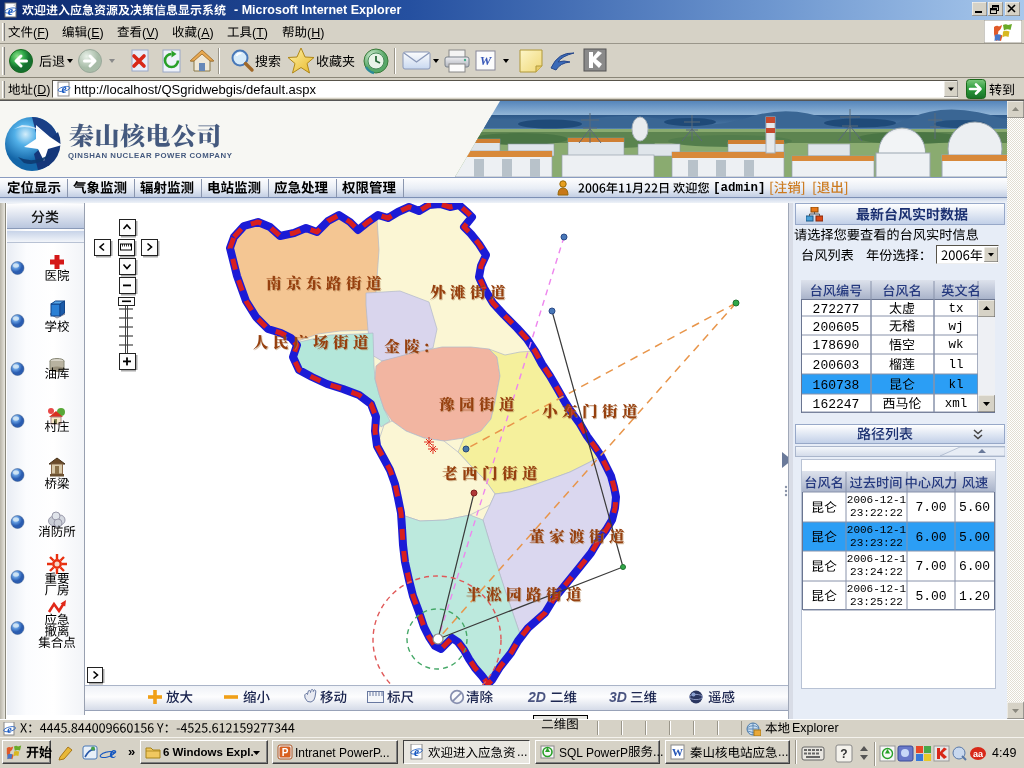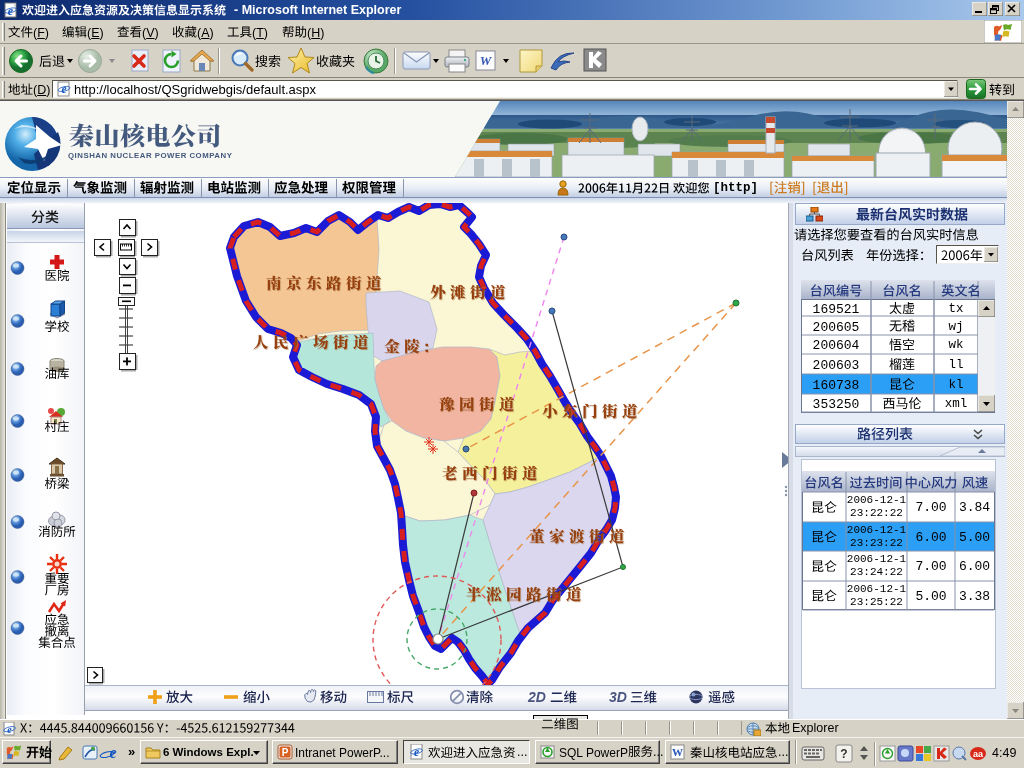--- a/index.html
+++ b/index.html
@@ -302,21 +302,21 @@
 <div style="position:absolute;left:67px;top:179px;width:1px;height:18px;background:#8a96ae"></div>
 <div style="position:absolute;left:134px;top:179px;width:1px;height:18px;background:#8a96ae"></div>
 <div style="position:absolute;left:201px;top:179px;width:1px;height:18px;background:#8a96ae"></div>
 <div style="position:absolute;left:268px;top:179px;width:1px;height:18px;background:#8a96ae"></div>
 <div style="position:absolute;left:336px;top:179px;width:1px;height:18px;background:#8a96ae"></div>
 <div style="position:absolute;left:403px;top:179px;width:1px;height:18px;background:#8a96ae"></div>
 <svg style="position:absolute;left:556px;top:180px" width="14" height="16">
     <circle cx="7" cy="4" r="3.2" fill="#e8a020" stroke="#986808"></circle>
     <path d="M2 15 Q2 8 7 8 Q12 8 12 15 Z" fill="#c87818" stroke="#986808"></path>
   </svg>
-<div style="position:absolute;left:713px;top:181px;width:100px;height:16px;font:bold 12.5px &quot;Liberation Mono&quot;,monospace;color:#000">[http]</div>
+<div style="position:absolute;left:713px;top:181px;width:100px;height:16px;font:bold 12.5px &quot;Liberation Mono&quot;,monospace;color:#000">[admin]</div>
 <div style="position:absolute;left:0;top:198px;width:1024px;height:521px;background:#fff"></div>
 <div style="position:absolute;left:0;top:198px;width:1007px;height:5px;background:linear-gradient(180deg,#cdd8ea,#eef2f8)"></div>
 <div style="position:absolute;left:0;top:203px;width:6px;height:516px;background:linear-gradient(90deg,#b8b4a8,#e8e6de);border-right:1px solid #8a887c"></div>
 <div style="position:absolute;left:7px;top:203px;width:78px;height:512px;background:linear-gradient(90deg,#e9edf4 0%,#fbfcfe 25%,#ffffff 60%,#f2f4f8 100%);border-right:1px solid #98a0b0"></div>
 <div style="position:absolute;left:7px;top:204px;width:77px;height:25px;background:linear-gradient(180deg,#fdfdfe,#b9c6de);border-bottom:1px solid #8a9ab8"></div>
 <div style="position:absolute;left:7px;top:231px;width:77px;height:12px;background:linear-gradient(180deg,#c7d3e8,#f2f5fa);border-bottom:1px solid #b8c2d4"></div>
 <svg style="position:absolute;left:0;top:0" width="90" height="768">
     <defs>
       <radialGradient id="sph" cx="35%" cy="30%">
         <stop offset="0%" stop-color="#d8ecfc"></stop>
@@ -550,31 +550,31 @@
     <path d="M802 316 H978" stroke="#8892aa" stroke-width="1"></path>
     <path d="M802 335 H978" stroke="#8892aa" stroke-width="1"></path>
     <path d="M802 354 H978" stroke="#8892aa" stroke-width="1"></path>
     <path d="M802 374 H978" stroke="#8892aa" stroke-width="1"></path>
     <path d="M802 394 H978" stroke="#8892aa" stroke-width="1"></path>
     <path d="M802 412 H978" stroke="#8892aa" stroke-width="1"></path>
     <path d="M871 281 V412 M871 300 V412" stroke="#8892aa" stroke-width="1"></path>
     <path d="M934 281 V412 M934 300 V412" stroke="#8892aa" stroke-width="1"></path>
     <path d="M978 281 V412 M978 300 V412" stroke="#8892aa" stroke-width="1"></path>
   </svg>
-<div style="position:absolute;left:806px;top:302px;width:60px;height:14px;font:13px &quot;Liberation Mono&quot;,monospace;color:#000;text-align:center;width:60px">169521</div>
+<div style="position:absolute;left:806px;top:302px;width:60px;height:14px;font:13px &quot;Liberation Mono&quot;,monospace;color:#000;text-align:center;width:60px">272277</div>
 <div style="position:absolute;left:936px;top:302px;width:40px;height:14px;font:12.5px &quot;Liberation Mono&quot;,monospace;color:#000;text-align:center">tx</div>
 <div style="position:absolute;left:806px;top:320px;width:60px;height:14px;font:13px &quot;Liberation Mono&quot;,monospace;color:#000;text-align:center;width:60px">200605</div>
 <div style="position:absolute;left:936px;top:320px;width:40px;height:14px;font:12.5px &quot;Liberation Mono&quot;,monospace;color:#000;text-align:center">wj</div>
-<div style="position:absolute;left:806px;top:338px;width:60px;height:14px;font:13px &quot;Liberation Mono&quot;,monospace;color:#000;text-align:center;width:60px">200604</div>
+<div style="position:absolute;left:806px;top:338px;width:60px;height:14px;font:13px &quot;Liberation Mono&quot;,monospace;color:#000;text-align:center;width:60px">178690</div>
 <div style="position:absolute;left:936px;top:338px;width:40px;height:14px;font:12.5px &quot;Liberation Mono&quot;,monospace;color:#000;text-align:center">wk</div>
 <div style="position:absolute;left:806px;top:358px;width:60px;height:14px;font:13px &quot;Liberation Mono&quot;,monospace;color:#000;text-align:center;width:60px">200603</div>
 <div style="position:absolute;left:936px;top:358px;width:40px;height:14px;font:12.5px &quot;Liberation Mono&quot;,monospace;color:#000;text-align:center">ll</div>
 <div style="position:absolute;left:806px;top:378px;width:60px;height:14px;font:13px &quot;Liberation Mono&quot;,monospace;color:#000;text-align:center;width:60px">160738</div>
 <div style="position:absolute;left:936px;top:378px;width:40px;height:14px;font:12.5px &quot;Liberation Mono&quot;,monospace;color:#000;text-align:center">kl</div>
-<div style="position:absolute;left:806px;top:397px;width:60px;height:14px;font:13px &quot;Liberation Mono&quot;,monospace;color:#000;text-align:center;width:60px">353250</div>
+<div style="position:absolute;left:806px;top:397px;width:60px;height:14px;font:13px &quot;Liberation Mono&quot;,monospace;color:#000;text-align:center;width:60px">162247</div>
 <div style="position:absolute;left:936px;top:397px;width:40px;height:14px;font:12.5px &quot;Liberation Mono&quot;,monospace;color:#000;text-align:center">xml</div>
 <div style="position:absolute;left:978px;top:300px;width:17px;height:112px;background:#eef0f4"></div>
 <svg style="position:absolute;left:978px;top:300px" width="17" height="17">
     <rect width="17" height="17" fill="#d6d2c6"></rect>
     <path d="M0 17 V0 H17" stroke="#fff" fill="none"></path>
     <path d="M17 0 V17 H0" stroke="#5a5a5a" fill="none"></path>
     <path d="M5 10 L8.5 6 L12 10 Z" fill="#000"></path>
   </svg>
 <svg style="position:absolute;left:978px;top:395px" width="17" height="17">
     <rect width="17" height="17" fill="#d6d2c6"></rect>
@@ -601,33 +601,33 @@
     <path d="M803 551 H994" stroke="#8892aa" stroke-width="1"></path>
     <path d="M803 581 H994" stroke="#8892aa" stroke-width="1"></path>
     <path d="M803 610 H994" stroke="#8892aa" stroke-width="1"></path>
     <path d="M846 472 V610" stroke="#8892aa" stroke-width="1"></path>
     <path d="M907 472 V610" stroke="#8892aa" stroke-width="1"></path>
     <path d="M955 472 V610" stroke="#8892aa" stroke-width="1"></path>
   </svg>
 <div style="position:absolute;left:846px;top:494px;width:61px;height:13px;font:11px &quot;Liberation Mono&quot;,monospace;color:#000;text-align:center">2006-12-1</div>
 <div style="position:absolute;left:846px;top:507px;width:61px;height:13px;font:11px &quot;Liberation Mono&quot;,monospace;color:#000;text-align:center">23:22:22</div>
 <div style="position:absolute;left:907px;top:500px;width:48px;height:14px;font:13px &quot;Liberation Mono&quot;,monospace;color:#000;text-align:center">7.00</div>
-<div style="position:absolute;left:955px;top:500px;width:39px;height:14px;font:13px &quot;Liberation Mono&quot;,monospace;color:#000;text-align:center">3.84</div>
+<div style="position:absolute;left:955px;top:500px;width:39px;height:14px;font:13px &quot;Liberation Mono&quot;,monospace;color:#000;text-align:center">5.60</div>
 <div style="position:absolute;left:846px;top:524px;width:61px;height:13px;font:11px &quot;Liberation Mono&quot;,monospace;color:#000;text-align:center">2006-12-1</div>
 <div style="position:absolute;left:846px;top:537px;width:61px;height:13px;font:11px &quot;Liberation Mono&quot;,monospace;color:#000;text-align:center">23:23:22</div>
 <div style="position:absolute;left:907px;top:530px;width:48px;height:14px;font:13px &quot;Liberation Mono&quot;,monospace;color:#000;text-align:center">6.00</div>
 <div style="position:absolute;left:955px;top:530px;width:39px;height:14px;font:13px &quot;Liberation Mono&quot;,monospace;color:#000;text-align:center">5.00</div>
 <div style="position:absolute;left:846px;top:553px;width:61px;height:13px;font:11px &quot;Liberation Mono&quot;,monospace;color:#000;text-align:center">2006-12-1</div>
 <div style="position:absolute;left:846px;top:566px;width:61px;height:13px;font:11px &quot;Liberation Mono&quot;,monospace;color:#000;text-align:center">23:24:22</div>
 <div style="position:absolute;left:907px;top:559px;width:48px;height:14px;font:13px &quot;Liberation Mono&quot;,monospace;color:#000;text-align:center">7.00</div>
 <div style="position:absolute;left:955px;top:559px;width:39px;height:14px;font:13px &quot;Liberation Mono&quot;,monospace;color:#000;text-align:center">6.00</div>
 <div style="position:absolute;left:846px;top:583px;width:61px;height:13px;font:11px &quot;Liberation Mono&quot;,monospace;color:#000;text-align:center">2006-12-1</div>
 <div style="position:absolute;left:846px;top:596px;width:61px;height:13px;font:11px &quot;Liberation Mono&quot;,monospace;color:#000;text-align:center">23:25:22</div>
 <div style="position:absolute;left:907px;top:589px;width:48px;height:14px;font:13px &quot;Liberation Mono&quot;,monospace;color:#000;text-align:center">5.00</div>
-<div style="position:absolute;left:955px;top:589px;width:39px;height:14px;font:13px &quot;Liberation Mono&quot;,monospace;color:#000;text-align:center">3.38</div>
+<div style="position:absolute;left:955px;top:589px;width:39px;height:14px;font:13px &quot;Liberation Mono&quot;,monospace;color:#000;text-align:center">1.20</div>
 <div style="position:absolute;left:1007px;top:101px;width:17px;height:618px;background:repeating-conic-gradient(#ffffff 0% 25%, #e2ded2 0% 50%) 0 0/2px 2px"></div>
 <svg style="position:absolute;left:1007px;top:101px" width="17" height="17">
     <rect width="17" height="17" fill="#d6d2c6"></rect>
     <path d="M0 17 V0 H17" stroke="#fff" fill="none"></path>
     <path d="M17 0 V17 H0" stroke="#5a5a5a" fill="none"></path>
     <path d="M5 10 L8.5 6 L12 10 Z" fill="#8a887e"></path>
   </svg>
 <svg style="position:absolute;left:1007px;top:702px" width="17" height="17">
     <rect width="17" height="17" fill="#d6d2c6"></rect>
     <path d="M0 17 V0 H17" stroke="#fff" fill="none"></path>

